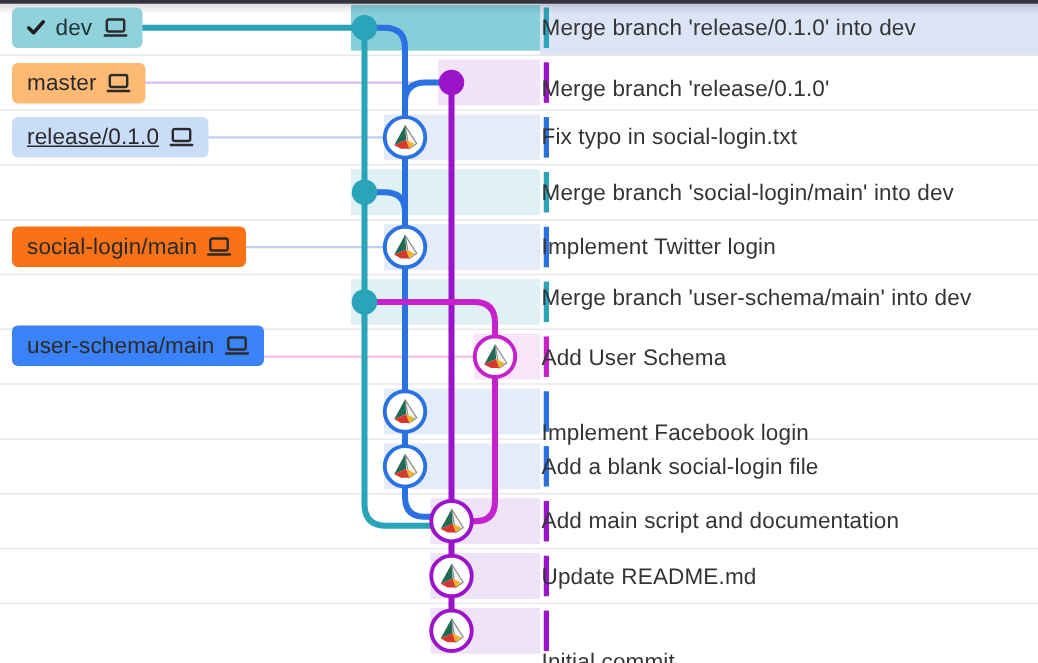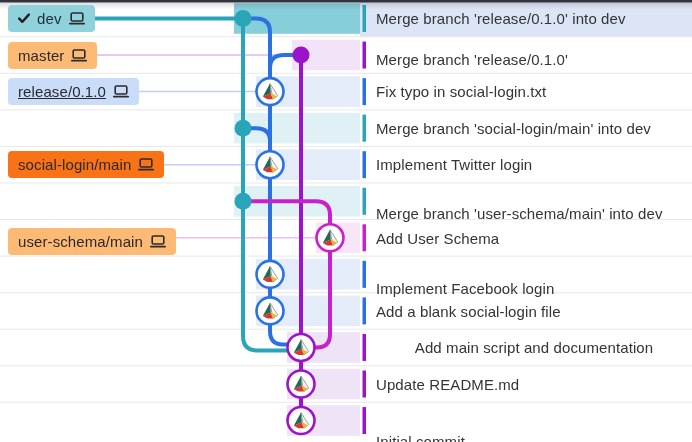--- a/index.html
+++ b/index.html
@@ -4,21 +4,21 @@
 <style>
   html,body{margin:0;padding:0;background:#fff;}
   #app{
     position:relative;width:692px;height:442px;overflow:hidden;background:#ffffff;
     font-family:"Liberation Sans",sans-serif;-webkit-font-smoothing:antialiased;
   }
   #graph-svg{position:absolute;left:0;top:0;}
   #rows{position:absolute;left:0;top:0;width:692px;height:442px;pointer-events:none;}
   .commit-row{
     position:absolute;left:360px;width:332px;display:flex;align-items:center;
-    padding-left:16px;box-sizing:border-box;pointer-events:auto;cursor:default;
+    padding-left:1px;box-sizing:border-box;pointer-events:auto;cursor:default;
   }
   .commit-message{
     font-size:15px;color:#343436;white-space:nowrap;letter-spacing:.1px;
   }
   #labels{position:absolute;left:0;top:0;width:692px;height:442px;pointer-events:none;}
   .branch-label{
     position:absolute;left:8px;height:27px;display:flex;align-items:center;gap:7px;
     padding:0 10px;border-radius:4px;font-size:15px;letter-spacing:.1px;
     pointer-events:auto;cursor:pointer;box-sizing:border-box;
   }
@@ -171,33 +171,33 @@
       </div>
       <div class="commit-row" style="top: 73.625px; height: 36.55px;">
         <span class="commit-message">Fix typo in social-login.txt</span>
       </div>
       <div class="commit-row" style="top: 110.175px; height: 36.55px;">
         <span class="commit-message">Merge branch 'social-login/main' into dev</span>
       </div>
       <div class="commit-row" style="top: 146.725px; height: 36.55px;">
         <span class="commit-message">Implement Twitter login</span>
       </div>
-      <div class="commit-row" style="top: 195px; height: 36.55px;">
+      <div class="commit-row" style="top: 180px; height: 36.55px;">
         <span class="commit-message">Merge branch 'user-schema/main' into dev</span>
       </div>
       <div class="commit-row" style="top: 219.825px; height: 36.55px;">
         <span class="commit-message">Add User Schema</span>
       </div>
       <div class="commit-row" style="top: 270px; height: 36.55px;">
         <span class="commit-message">Implement Facebook login</span>
       </div>
       <div class="commit-row" style="top: 292.925px; height: 36.55px;">
         <span class="commit-message">Add a blank social-login file</span>
       </div>
-      <div class="commit-row" style="top: 329.475px; height: 36.55px; justify-content: center;">
+      <div class="commit-row" style="top: 329.475px; height: 36.55px;">
         <span class="commit-message">Add main script and documentation</span>
       </div>
       <div class="commit-row" style="top: 366.025px; height: 36.55px;">
         <span class="commit-message">Update README.md</span>
       </div>
       <div class="commit-row" style="top: 423px; height: 36.55px;">
         <span class="commit-message">Initial commit</span>
       </div>
     </div>
   <div id="labels">
@@ -225,21 +225,21 @@
           <path d="M0.8 11.6 H15.2" stroke="#2b2b2b" stroke-width="1.7" stroke-linecap="round"></path>
         </svg>
       </div>
       <div class="branch-label" style="top: 151.2px; background: #f97316; color: rgb(42, 42, 46);">
         <span class="lbl-text">social-login/main</span>
         <svg width="16" height="13" viewBox="0 0 16 13">
           <rect x="2.2" y="1" width="11.6" height="8" rx="1.3" fill="none" stroke="#2b2b2b" stroke-width="1.6"></rect>
           <path d="M0.8 11.6 H15.2" stroke="#2b2b2b" stroke-width="1.7" stroke-linecap="round"></path>
         </svg>
       </div>
-      <div class="branch-label" style="top: 228px; background: #fdba74; color: rgb(42, 42, 46);">
+      <div class="branch-label" style="top: 217px; background: #3b82f6; color: rgb(42, 42, 46);">
         <span class="lbl-text">user-schema/main</span>
         <svg width="16" height="13" viewBox="0 0 16 13">
           <rect x="2.2" y="1" width="11.6" height="8" rx="1.3" fill="none" stroke="#2b2b2b" stroke-width="1.6"></rect>
           <path d="M0.8 11.6 H15.2" stroke="#2b2b2b" stroke-width="1.7" stroke-linecap="round"></path>
         </svg>
       </div>
     </div>
 </div>
 
 </body></html>

